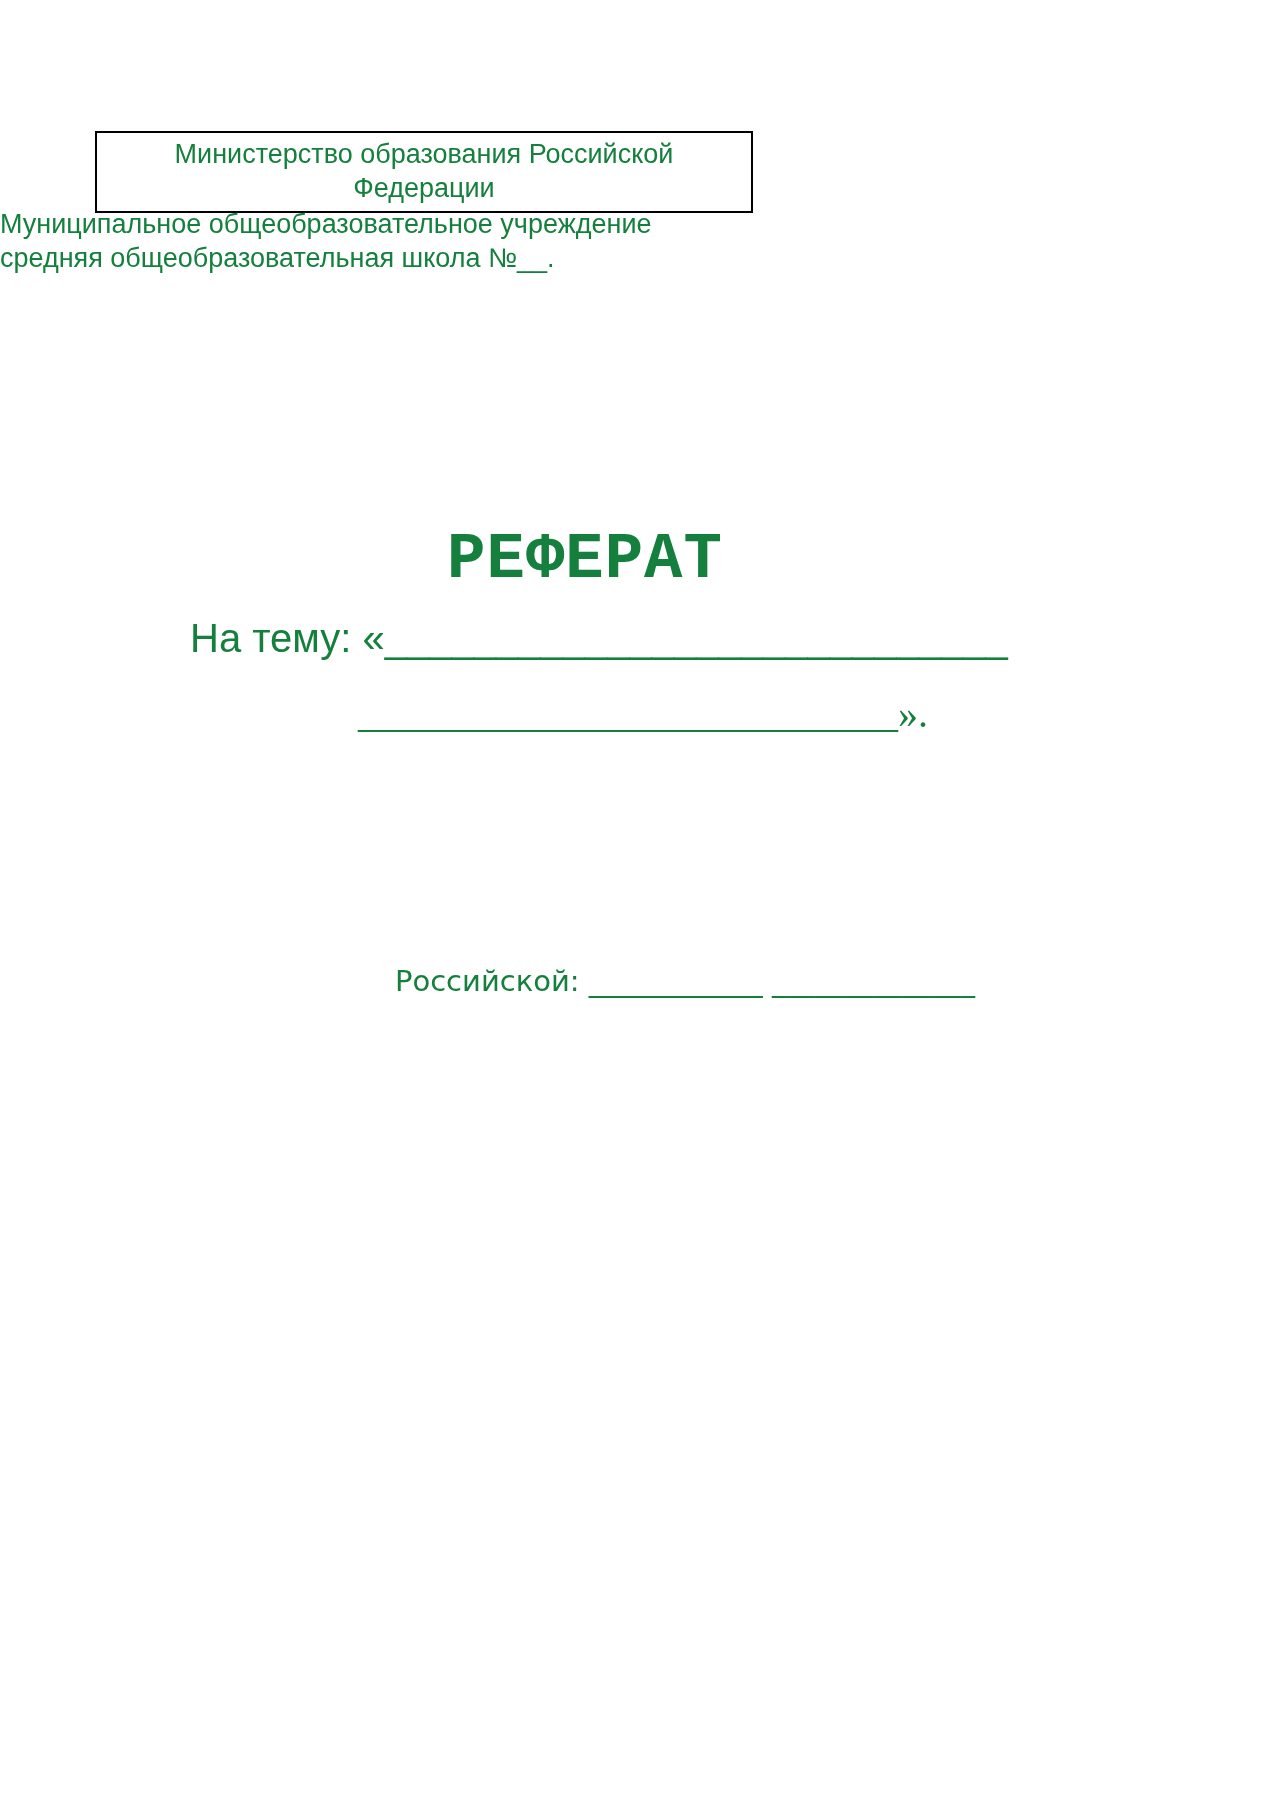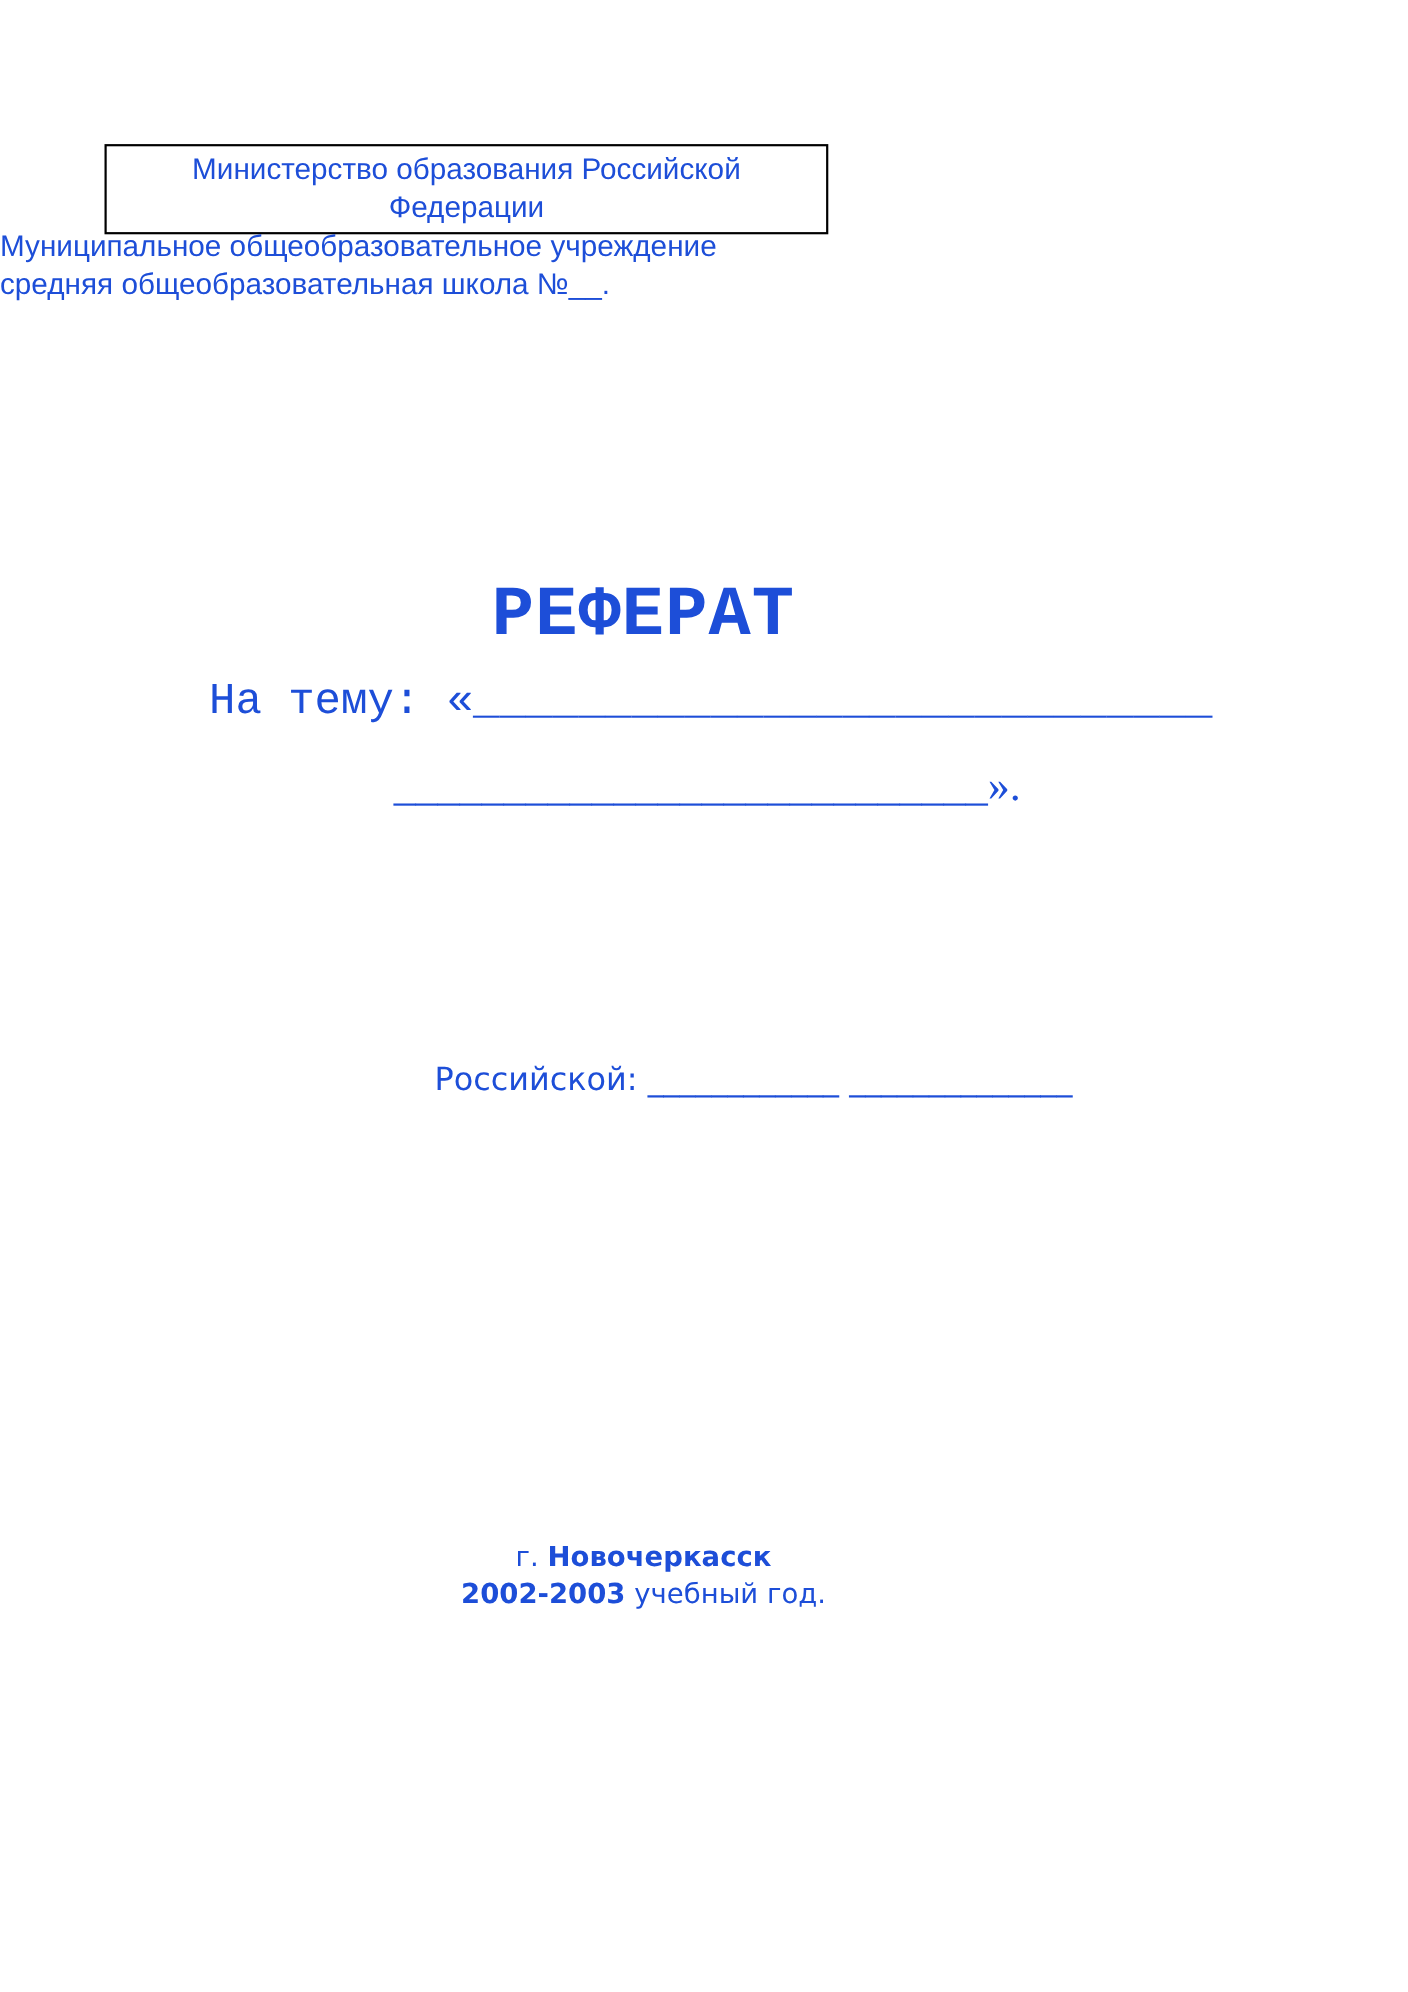--- a/index.html
+++ b/index.html
@@ -5,21 +5,21 @@
     html, body {
       margin: 0;
       padding: 0;
       background: #ffffff;
     }
     .page {
       position: relative;
       width: 1280px;
       height: 1811px;
       background: #ffffff;
-      color: #1d4ed8;
+      color: #15803d;
       overflow: hidden;
     }
     .ministry-box {
       position: absolute;
       left: 95px;
       top: 131px;
       width: 658px;
       border: 2px solid #000000;
       text-align: center;
       font-family: "Liberation Sans", sans-serif;
@@ -47,21 +47,21 @@
       font-family: Liberation Mono, monospace;
       font-weight: bold;
       font-size: 64px;
       letter-spacing: 1px;
       white-space: nowrap;
     }
     .topic-line1 {
       position: absolute;
       left: 190px;
       top: 616px;
-      font-family: Liberation Mono, monospace;
+      font-family: Liberation Sans, sans-serif;
       font-size: 40px;
       white-space: nowrap;
     }
     .topic-line2 {
       position: absolute;
       left: 358px;
       top: 666px;
       font-family: "Liberation Serif", serif;
       font-size: 40px;
       white-space: nowrap;
@@ -109,18 +109,14 @@
 
   <div class="title">РЕФЕРАТ</div>
 
   <div class="topic-line1">На тему: «____________________________</div>
   <div class="topic-line2">___________________________».</div>
 
   <div class="credits">
     <div>Российской: ____________ ______________</div>
   </div>
 
-  <div class="footer">
-    <div><span>г. </span><span class="b">Новочеркасск</span></div>
-    <div><span class="b">2002-2003</span><span> учебный год.</span></div>
-  </div>
 
 </div>
 
 </body></html>

